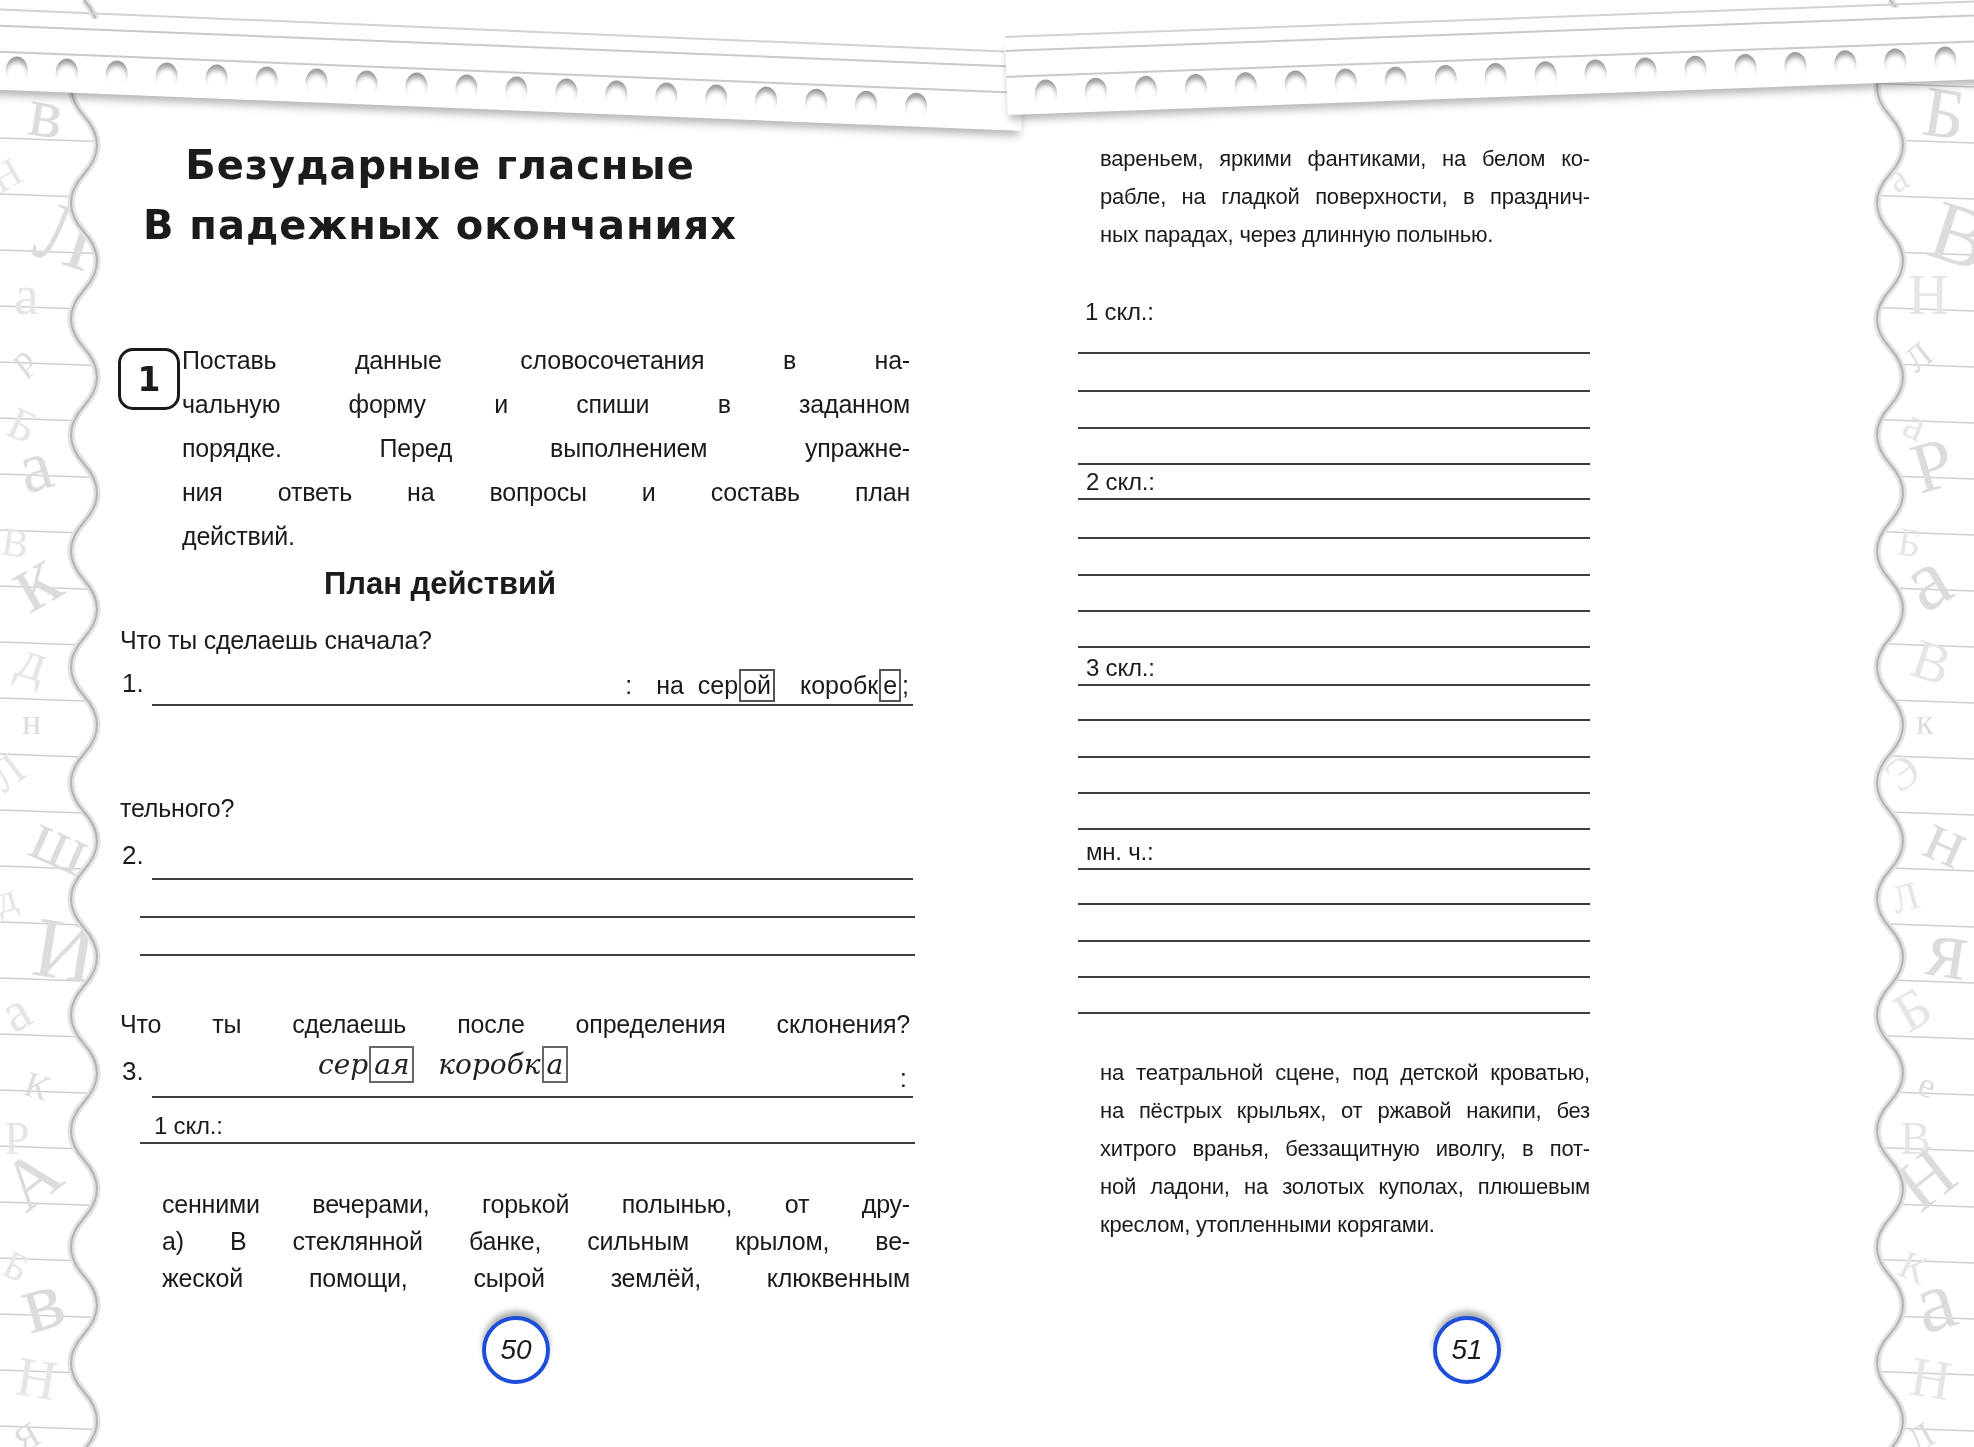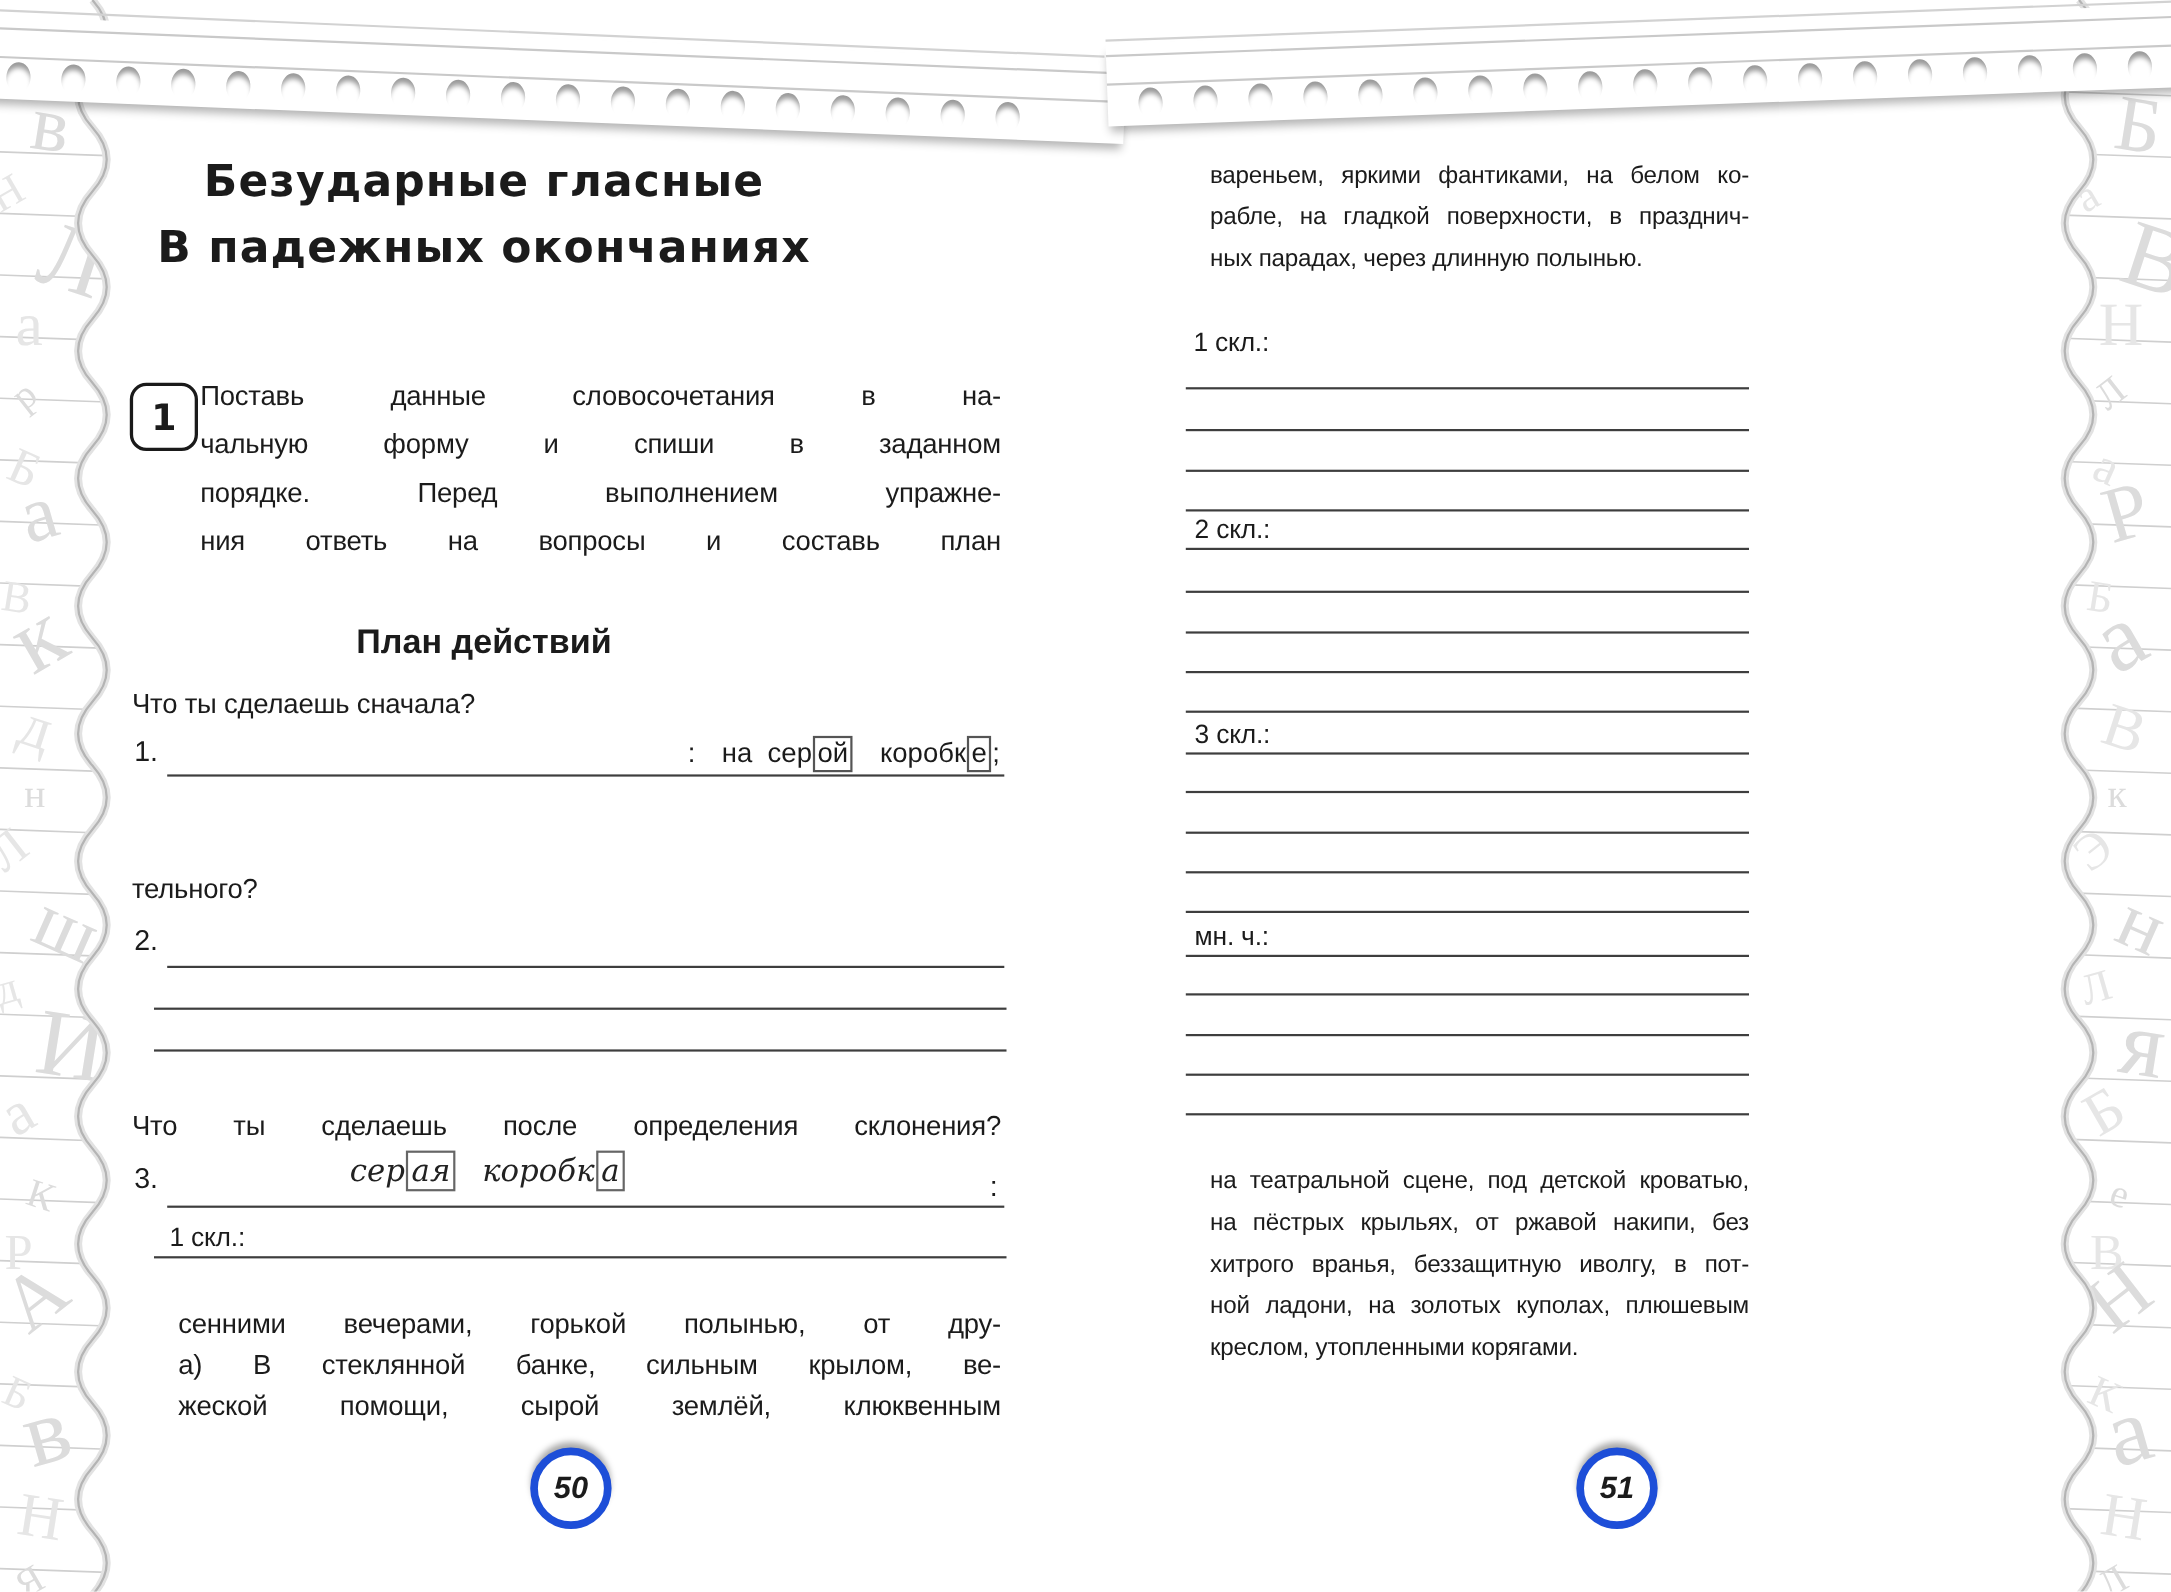--- a/index.html
+++ b/index.html
@@ -36,24 +36,24 @@
   .row{position:absolute;}
   .rowtxt{position:absolute;right:4px;bottom:2px;font-size:25px;word-spacing:7px;white-space:nowrap;}
   .boxed{display:inline-block;border:2px solid #555;padding:0 2px;margin:0 1px;}
   .label{font-size:24px;letter-spacing:-0.2px;}
   .hand{font-family:"DejaVu Serif",serif;font-style:italic;font-size:28px;color:#222;
         white-space:nowrap;}
   .hand .boxed{border-color:#666;padding:0 3px;}
   .badge{width:56px;height:56px;border:3.5px solid #1a1a1a;border-radius:15px;
          display:flex;align-items:center;justify-content:center;
          font-size:33px;font-weight:bold;font-family:"DejaVu Sans",sans-serif;}
-  .pagenum{width:60px;height:60px;border-radius:50%;border:7px solid #1d4ed8;background:#fff;
+  .pagenum{width:60px;height:60px;border-radius:50%;border:4px solid #1d4ed8;background:#fff;
            display:flex;align-items:center;justify-content:center;
            font-style:italic;font-size:28px;color:#1b1b1b;
-           box-shadow:0 -6px 6px -1px rgba(0,0,0,.34);font-weight:bold;}
+           box-shadow:0 -6px 6px -1px rgba(0,0,0,.34);}
 </style>
 </head>
 <body>
 
 <div id="canvas">
 
   <svg id="strip-left" class="side-svg" width="140" height="1447">
       <defs>
         <clipPath id="strip-left-clip">
           <path d="M0,0 L84,0 Q 110 29 84 58 Q 58 87 84 116 Q 110 145 84 174 Q 58 203 84 232 Q 110 261 84 290 Q 58 319 84 348 Q 110 377 84 406 Q 58 435 84 464 Q 110 493 84 522 Q 58 551 84 580 Q 110 609 84 638 Q 58 667 84 696 Q 110 725 84 754 Q 58 783 84 812 Q 110 841 84 870 Q 58 899 84 928 Q 110 957 84 986 Q 58 1015 84 1044 Q 110 1073 84 1102 Q 58 1131 84 1160 Q 110 1189 84 1218 Q 58 1247 84 1276 Q 110 1305 84 1334 Q 58 1363 84 1392 Q 110 1421 84 1450 Q 58 1479 84 1508 L0,1460 Z"></path>
@@ -234,20 +234,21 @@
   <div class="abs z title" style="left:130px;top:142px;width:620px;">Безударные гласные</div>
   <div class="abs z title" style="left:130px;top:202px;width:620px;">В падежных окончаниях</div>
 
   <div class="abs z badge" style="left:118px;top:348px;">1</div>
 
   <div class="abs z body-l" style="left:182px;top:338px;width:728px;">
     <div class="jline">Поставь данные словосочетания в на-</div>
     <div class="jline">чальную форму и спиши в заданном</div>
     <div class="jline">порядке. Перед выполнением упражне-</div>
     <div class="jline">ния ответь на вопросы и составь план</div>
+    <div>действий.</div>
   </div>
 
   <div class="abs z heading" style="left:140px;top:566px;width:600px;">План действий</div>
 
   <div class="abs z qtext" style="left:120px;top:626px;width:790px;">Что ты сделаешь сначала?</div>
 
   <div class="abs z num" style="left:122px;top:668px;">1.</div>
   <div class="row wline z" style="left:152px;top:668px;width:761px;height:36px;">
     <span class="rowtxt">
       <span>:</span>

